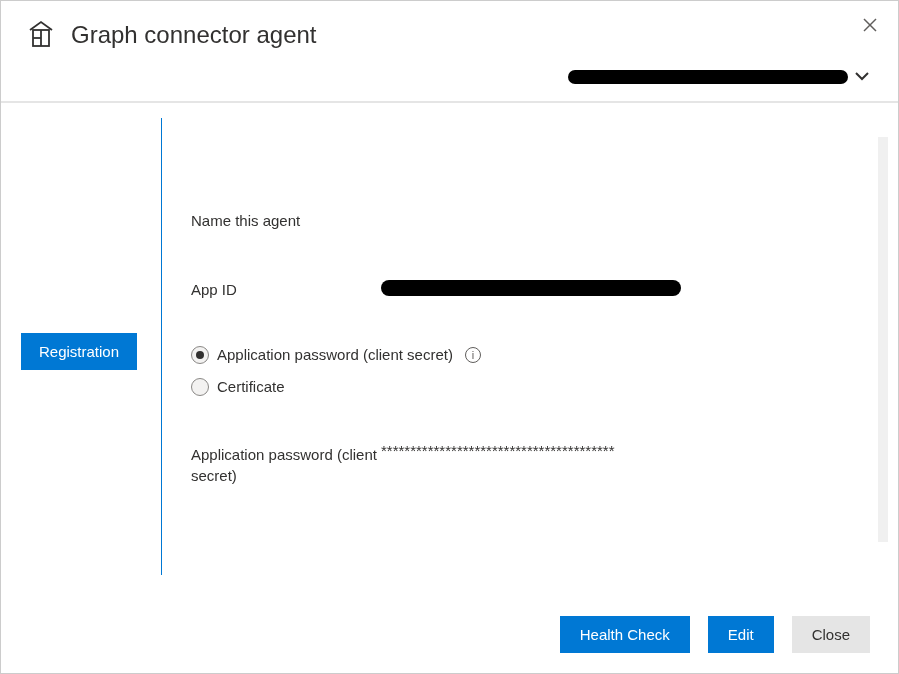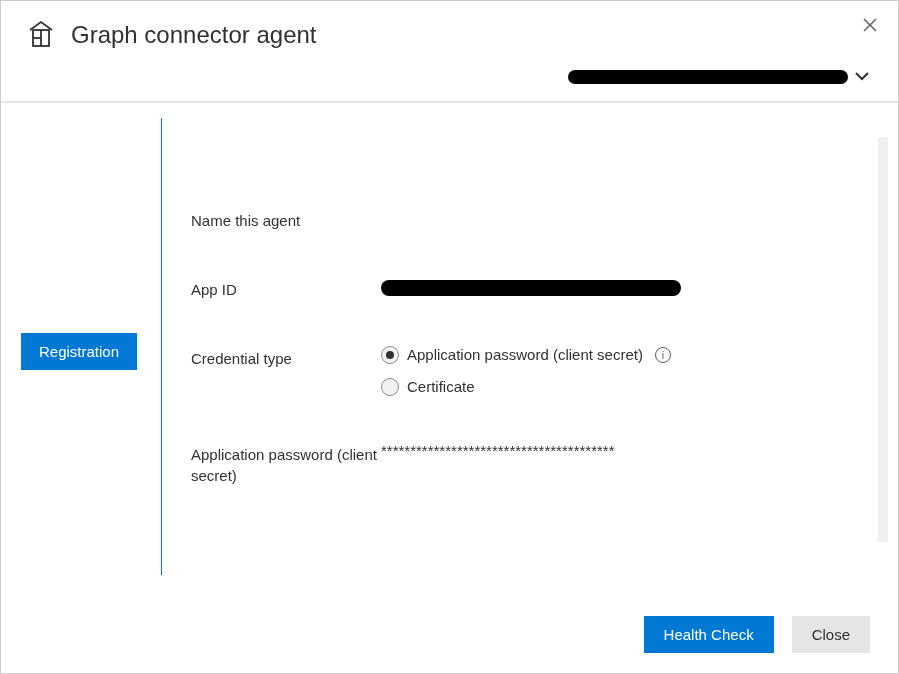--- a/index.html
+++ b/index.html
@@ -242,21 +242,20 @@
     </div>
 
     <div class="form-row">
       <div class="form-label">App ID</div>
       <div class="form-value">
         <div class="redacted-pill"></div>
       </div>
     </div>
 
     <div class="form-row">
-      <div class="form-label">Credential type</div>
       <div class="form-value">
         <div class="radio-group">
           <label class="radio-option">
             <span class="radio-circle selected"></span>
             <span>Application password (client secret)</span>
             <span class="info-icon">i</span>
           </label>
           <label class="radio-option">
             <span class="radio-circle"></span>
             <span>Certificate</span>
@@ -269,14 +268,15 @@
       <div class="form-label">Application password (client secret)</div>
       <div class="form-value">****************************************</div>
     </div>
 
     <div class="scrollbar-track"></div>
   </div>
 </div>
 
 <div class="footer">
   <button class="btn btn-primary">Health Check</button>
+  <button class="btn btn-primary">Edit</button>
   <button class="btn btn-default">Close</button>
 </div>
 
 </body></html>

